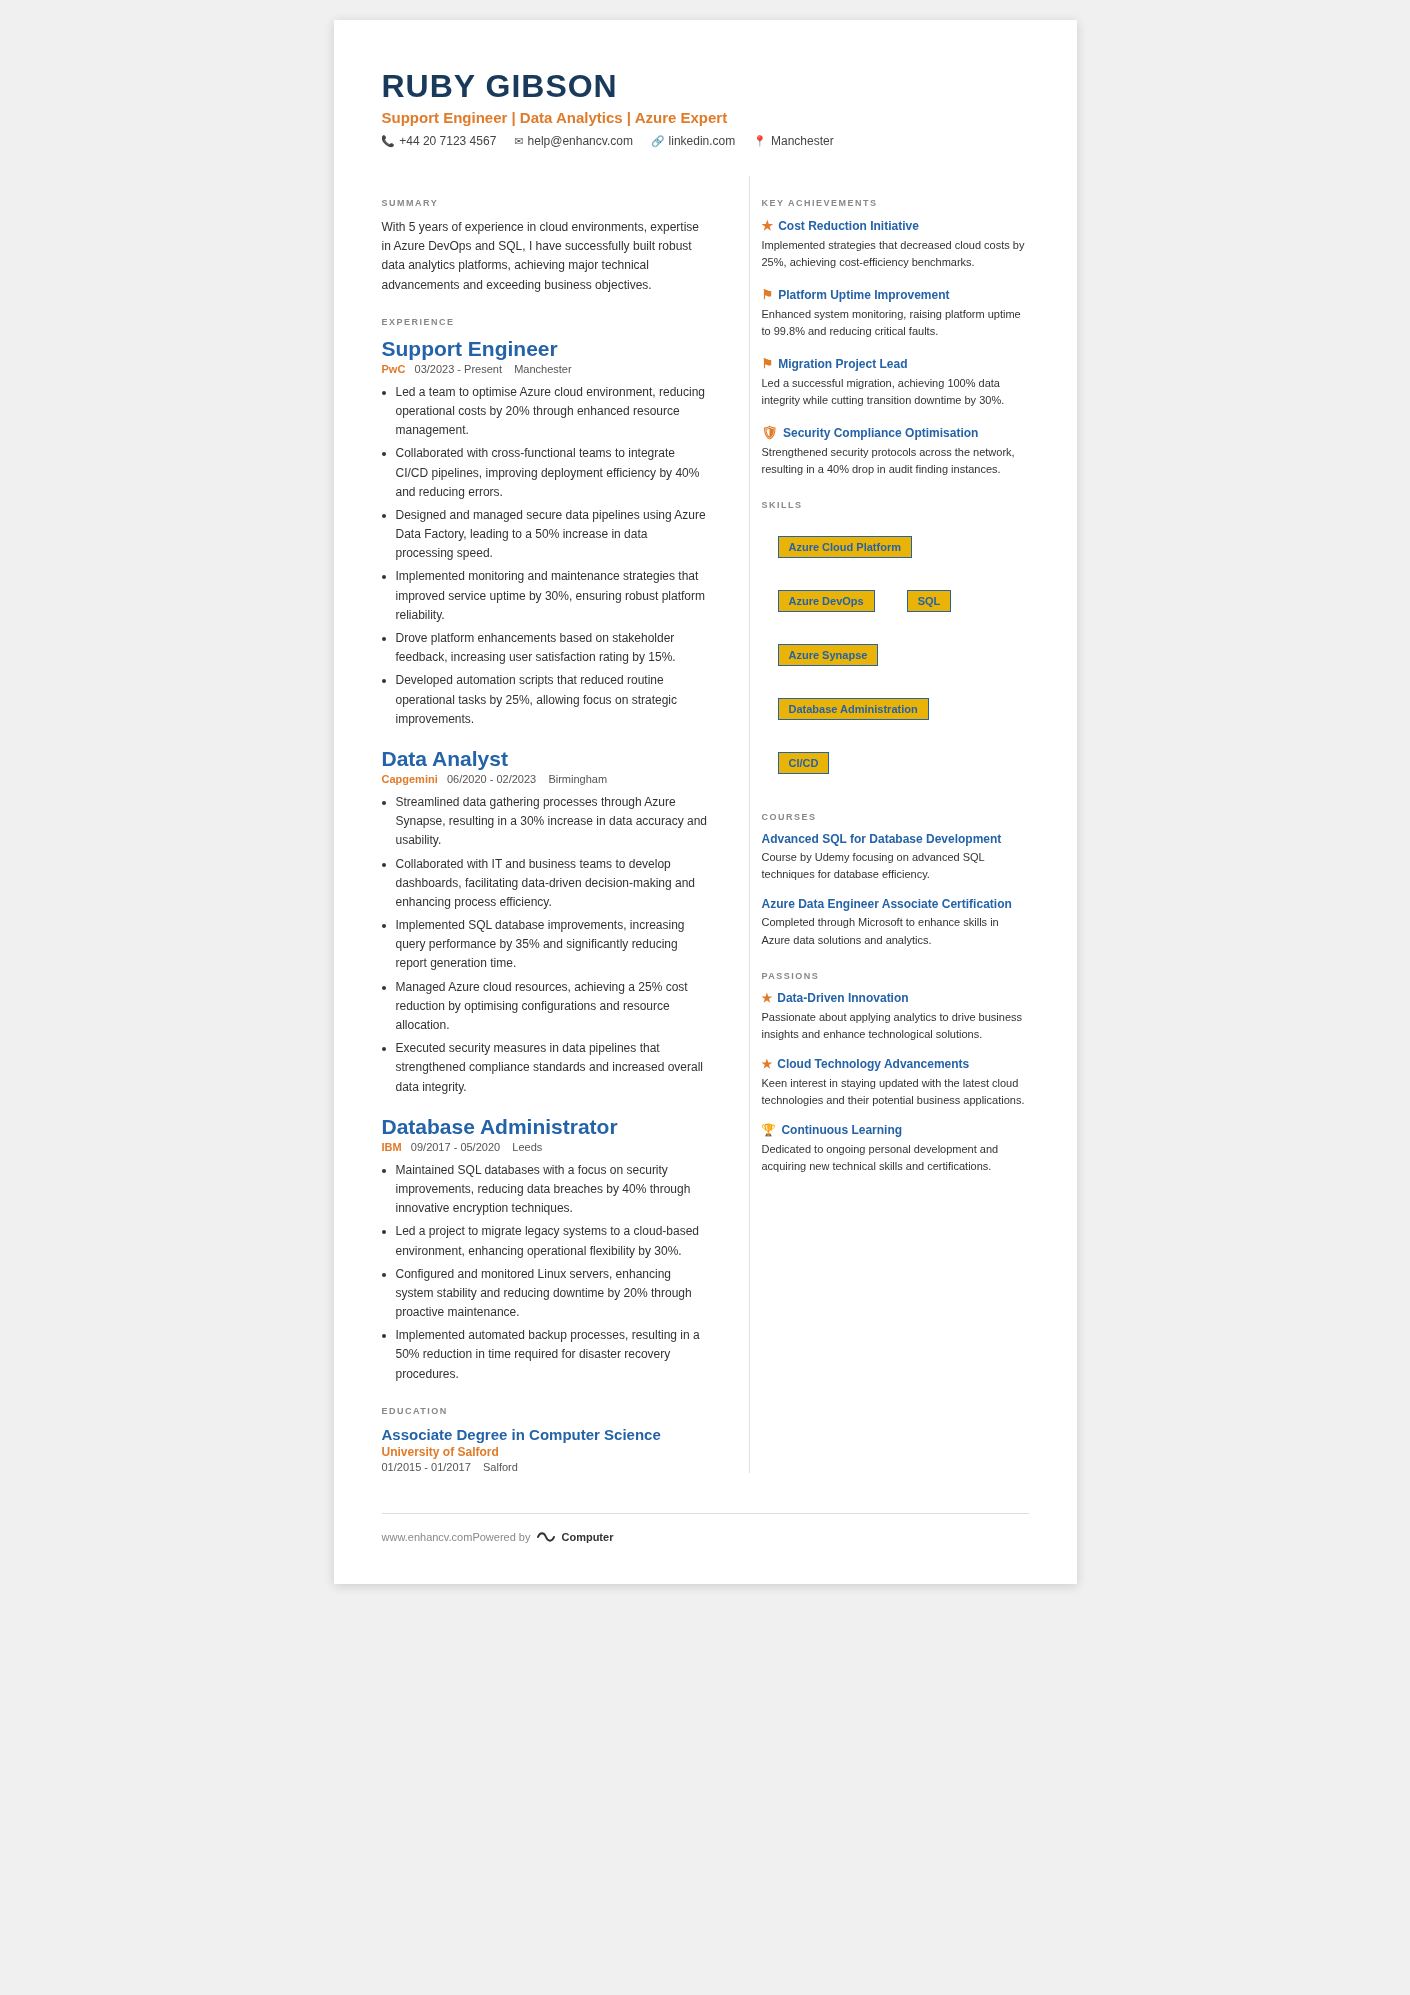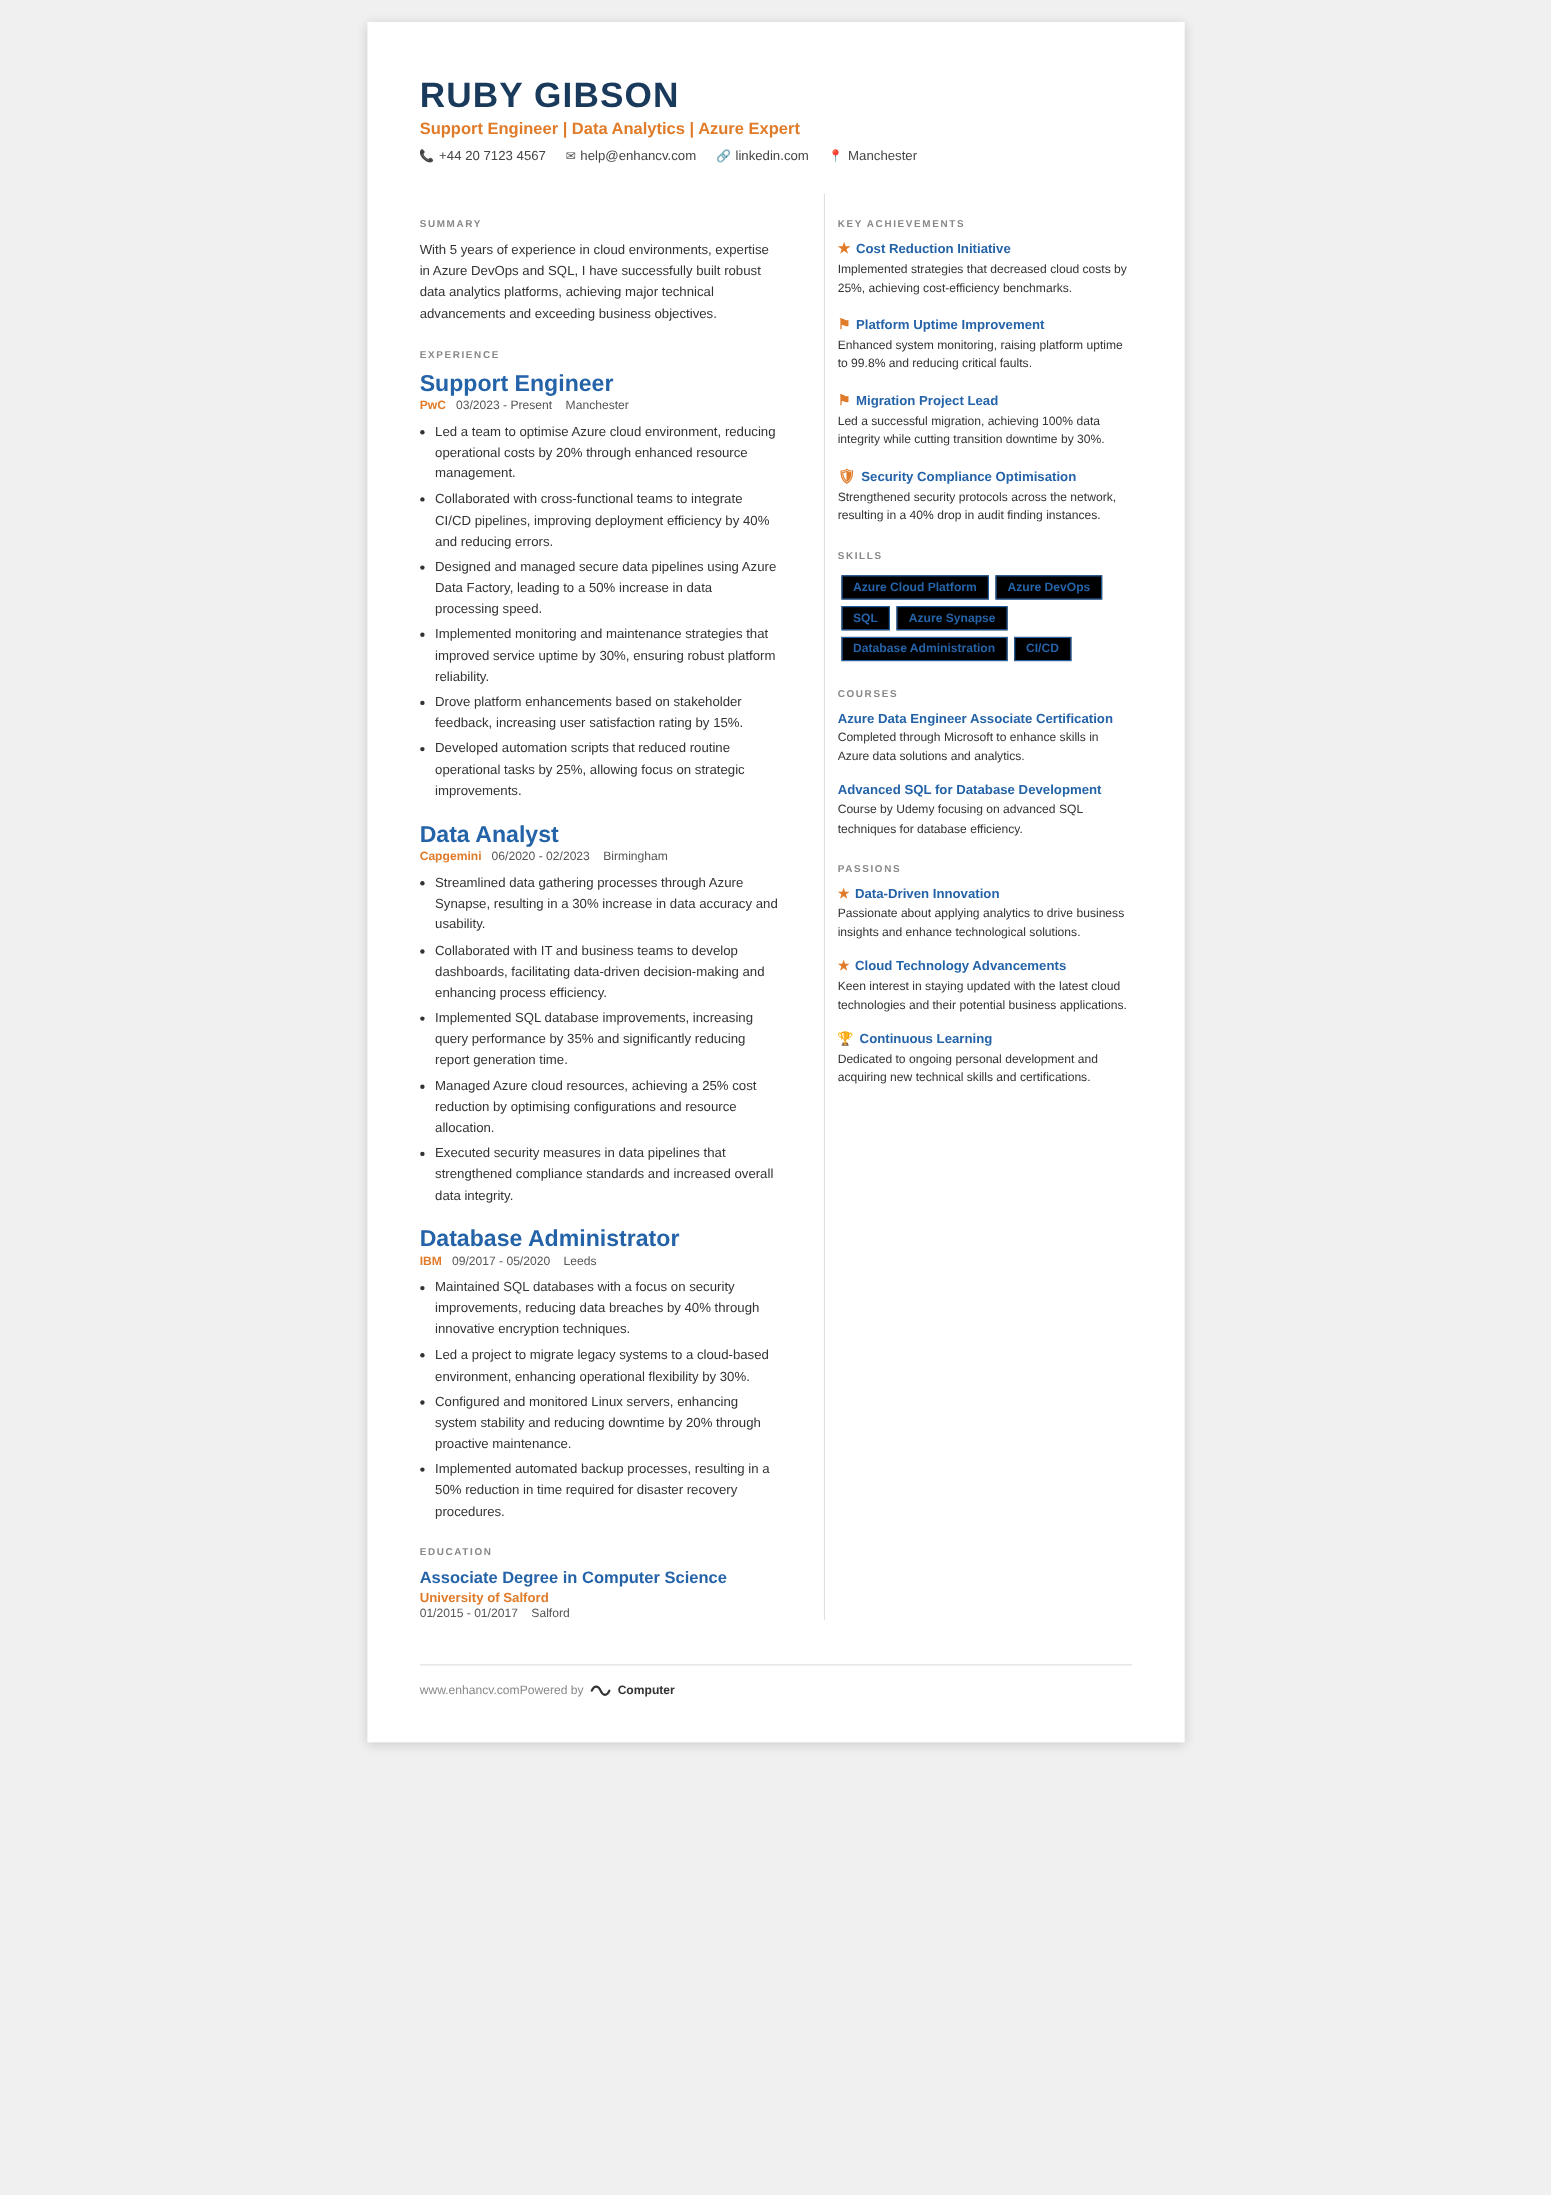--- a/index.html
+++ b/index.html
@@ -153,22 +153,22 @@
       display: flex;
       flex-wrap: wrap;
       gap: 0;
     }
     .skill-tag {
       font-size: 11px;
       font-weight: 700;
       color: #2563a8;
       border: 1.5px solid #2563a8;
       padding: 4px 10px;
-      margin: 3px;
-      background: #000000;
+      margin: 16px;
+      background: #eab308;
     }
 
     
     .course-item {
       margin-bottom: 14px;
     }
     .course-title {
       font-size: 12px;
       font-weight: 700;
       color: #2563a8;
@@ -377,27 +377,27 @@
           <span class="skill-tag">Azure Synapse</span>
           <span class="skill-tag">Database Administration</span>
           <span class="skill-tag">CI/CD</span>
         </div>
       </div>
 
       <div>
         <div class="section-label">COURSES</div>
 
         <div class="course-item">
+          <div class="course-title">Advanced SQL for Database Development</div>
+          <div class="course-text">Course by Udemy focusing on advanced SQL techniques for database efficiency.</div>
+        </div>
+
+        <div class="course-item">
           <div class="course-title">Azure Data Engineer Associate Certification</div>
           <div class="course-text">Completed through Microsoft to enhance skills in Azure data solutions and analytics.</div>
-        </div>
-
-        <div class="course-item">
-          <div class="course-title">Advanced SQL for Database Development</div>
-          <div class="course-text">Course by Udemy focusing on advanced SQL techniques for database efficiency.</div>
         </div>
       </div>
 
       <div>
         <div class="section-label">PASSIONS</div>
 
         <div class="passion-item">
           <div class="passion-title">
             <span class="star-icon">★</span>
             Data-Driven Innovation

